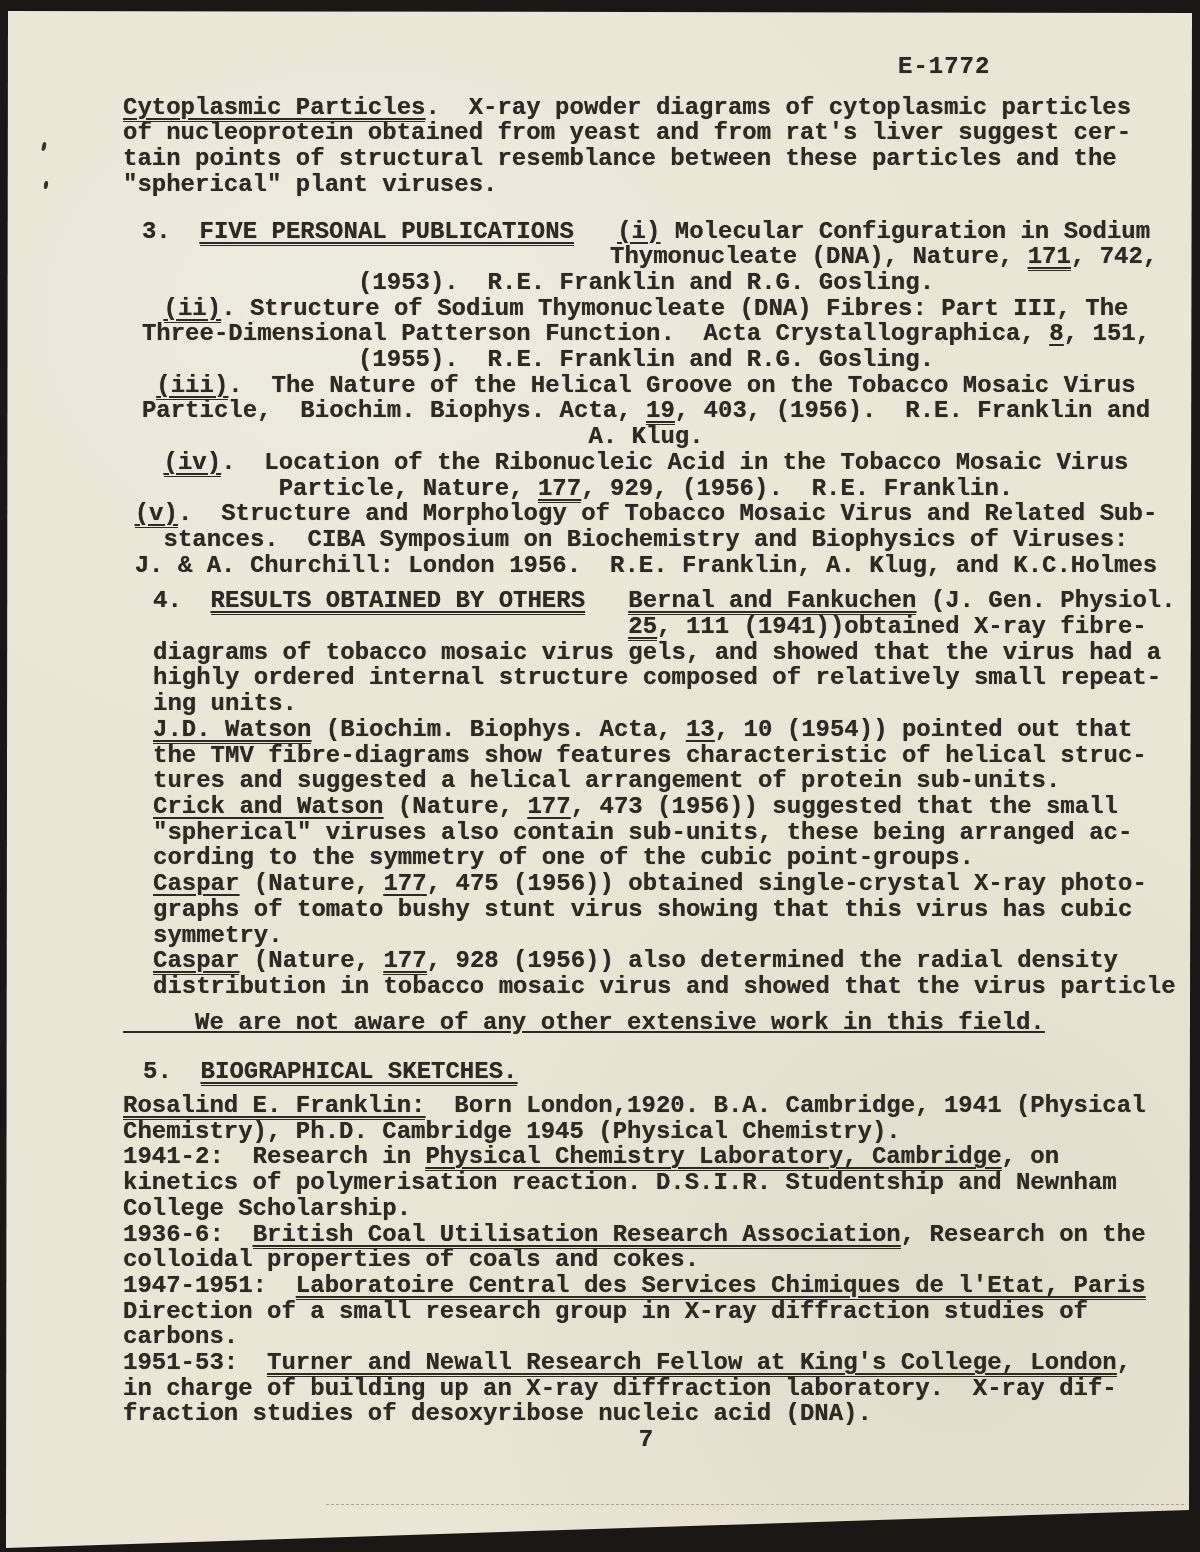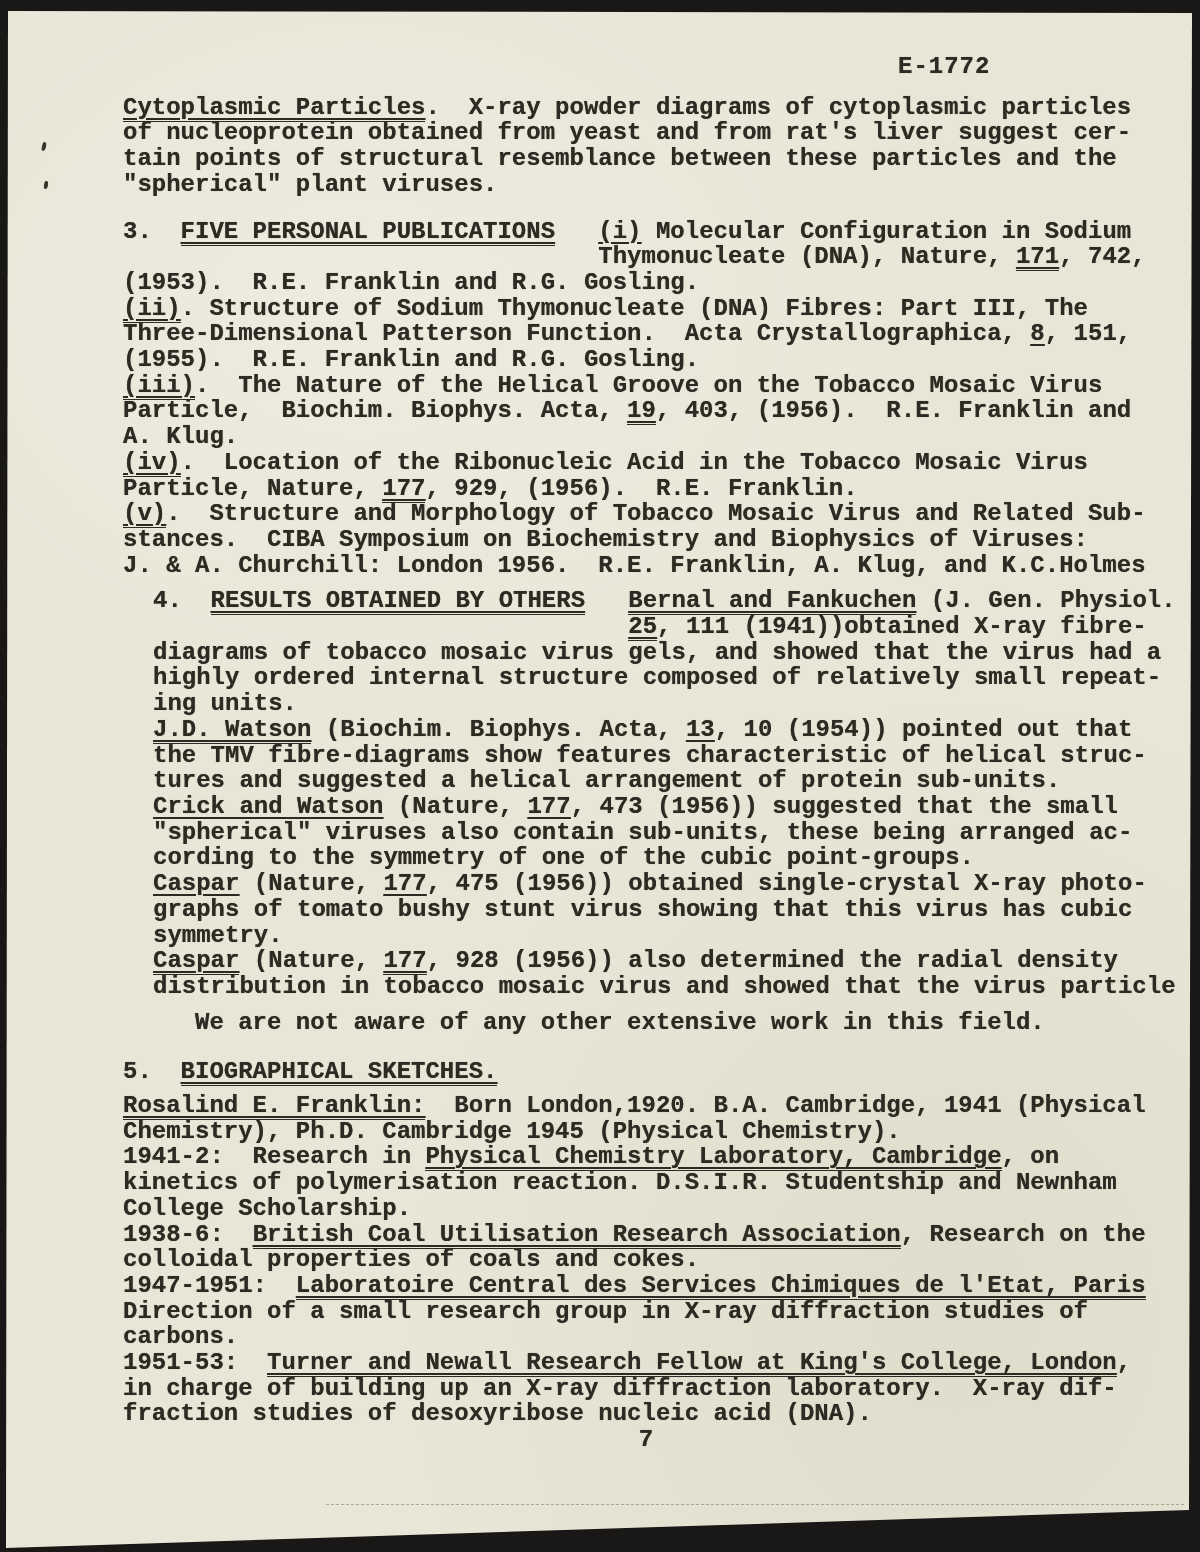--- a/index.html
+++ b/index.html
@@ -45,24 +45,24 @@
   }
   .u2 {
     text-decoration: underline;
     text-decoration-thickness: 1.8px;
     text-underline-offset: 3.5px;
     border-bottom: 1.8px solid currentColor;
   }
   .doc-number { padding-left: 775px; letter-spacing: 1px; }
   .page-number { text-align: center; }
   [data-name="intro-paragraph"]            { margin-top: 15px; font-family: Liberation Mono, monospace; }
-  [data-name="section-publications"]       { margin-top: 21px; }
+  [data-name="section-publications"]       { margin-top: 21px; text-align: center; }
   [data-name="section-others"]             { margin-top: 10px; margin-left: 30px; }
-  [data-name="note-paragraph"]             { margin-top: 10px; }
-  [data-name="section-biographical-heading"] { margin-top: 24px; }
+  [data-name="note-paragraph"]             { margin-top: 10px; text-decoration: underline; }
+  [data-name="section-biographical-heading"] { margin-top: 24px; margin-left: 20px; }
   [data-name="biography-franklin"]         { margin-top: 8px; }
   .speck {
     position: absolute;
     background: #3a352c;
     border-radius: 50% 50% 60% 40%;
   }
   .speck-1 { left: 36px; top: 134px; width: 4px; height: 9px; transform: rotate(12deg); }
   .speck-2 { left: 38px; top: 173px; width: 4px; height: 8px; transform: rotate(8deg); }
   .scan-dash {
     position: absolute;
@@ -129,21 +129,21 @@
         </div>
         <div data-name="section-biographical-heading">
           <div class="tline" data-name="text-line"><span data-name="text-segment">5.  </span><span class="u2" data-name="underlined-text">BIOGRAPHICAL SKETCHES.</span></div>
         </div>
         <div data-name="biography-franklin">
           <div class="tline" data-name="text-line"><span class="u2" data-name="underlined-text">Rosalind E. Franklin:</span><span data-name="text-segment">  Born London,1920. B.A. Cambridge, 1941 (Physical</span></div>
           <div class="tline" data-name="text-line"><span data-name="text-segment">Chemistry), Ph.D. Cambridge 1945 (Physical Chemistry).</span></div>
           <div class="tline" data-name="text-line"><span data-name="text-segment">1941-2:  Research in </span><span class="u2" data-name="underlined-text">Physical Chemistry Laboratory, Cambridge</span><span data-name="text-segment">, on</span></div>
           <div class="tline" data-name="text-line"><span data-name="text-segment">kinetics of polymerisation reaction. D.S.I.R. Studentship and Newnham</span></div>
           <div class="tline" data-name="text-line"><span data-name="text-segment">College Scholarship.</span></div>
-          <div class="tline" data-name="text-line"><span data-name="text-segment">1938-6:  </span><span class="u2" data-name="underlined-text">British Coal Utilisation Research Association</span><span data-name="text-segment">, Research on the</span></div>
+          <div class="tline" data-name="text-line"><span data-name="text-segment">1936-6:  </span><span class="u2" data-name="underlined-text">British Coal Utilisation Research Association</span><span data-name="text-segment">, Research on the</span></div>
           <div class="tline" data-name="text-line"><span data-name="text-segment">colloidal properties of coals and cokes.</span></div>
           <div class="tline" data-name="text-line"><span data-name="text-segment">1947-1951:  </span><span class="u2" data-name="underlined-text">Laboratoire Central des Services Chimiques de l'Etat, Paris</span></div>
           <div class="tline" data-name="text-line"><span data-name="text-segment">Direction of a small research group in X-ray diffraction studies of</span></div>
           <div class="tline" data-name="text-line"><span data-name="text-segment">carbons.</span></div>
           <div class="tline" data-name="text-line"><span data-name="text-segment">1951-53:  </span><span class="u2" data-name="underlined-text">Turner and Newall Research Fellow at King's College, London</span><span data-name="text-segment">,</span></div>
           <div class="tline" data-name="text-line"><span data-name="text-segment">in charge of building up an X-ray diffraction laboratory.  X-ray dif-</span></div>
           <div class="tline" data-name="text-line"><span data-name="text-segment">fraction studies of desoxyribose nucleic acid (DNA).</span></div>
         </div>
       </div>
 

